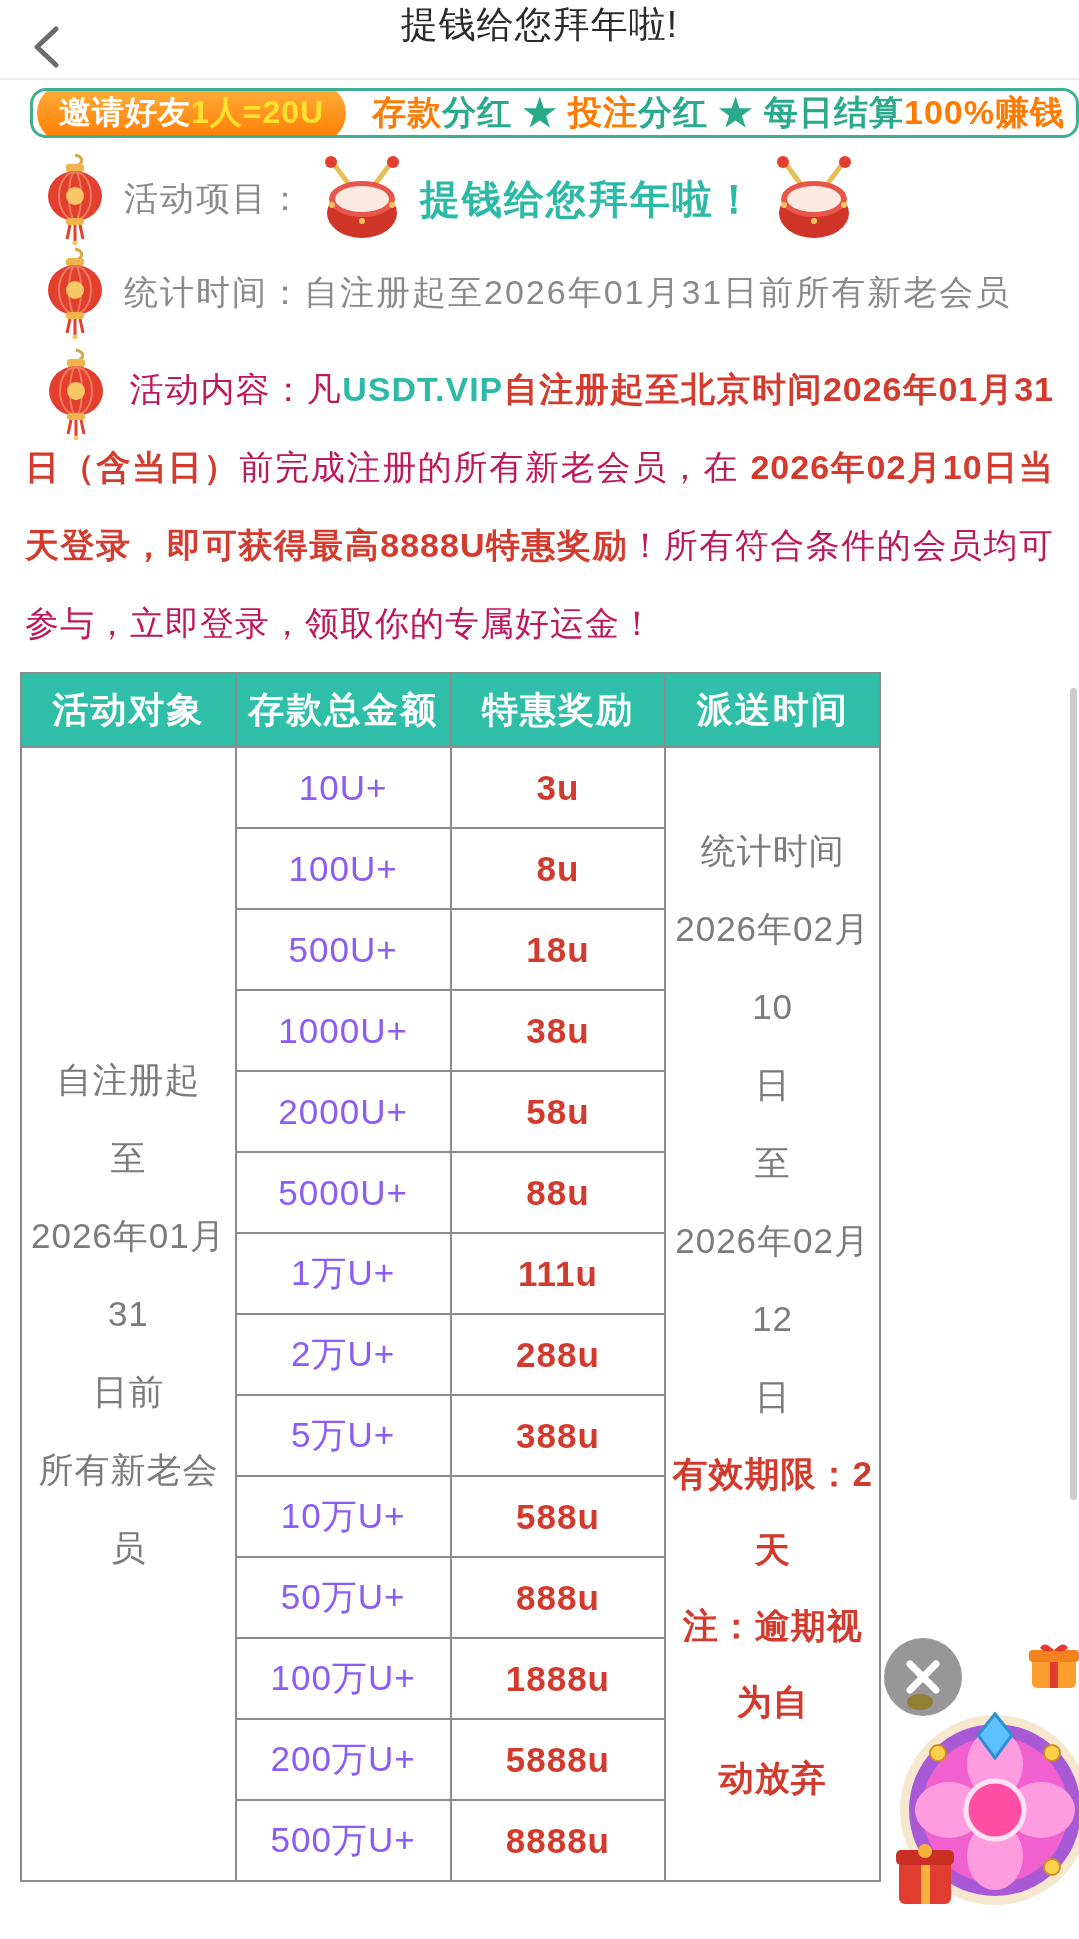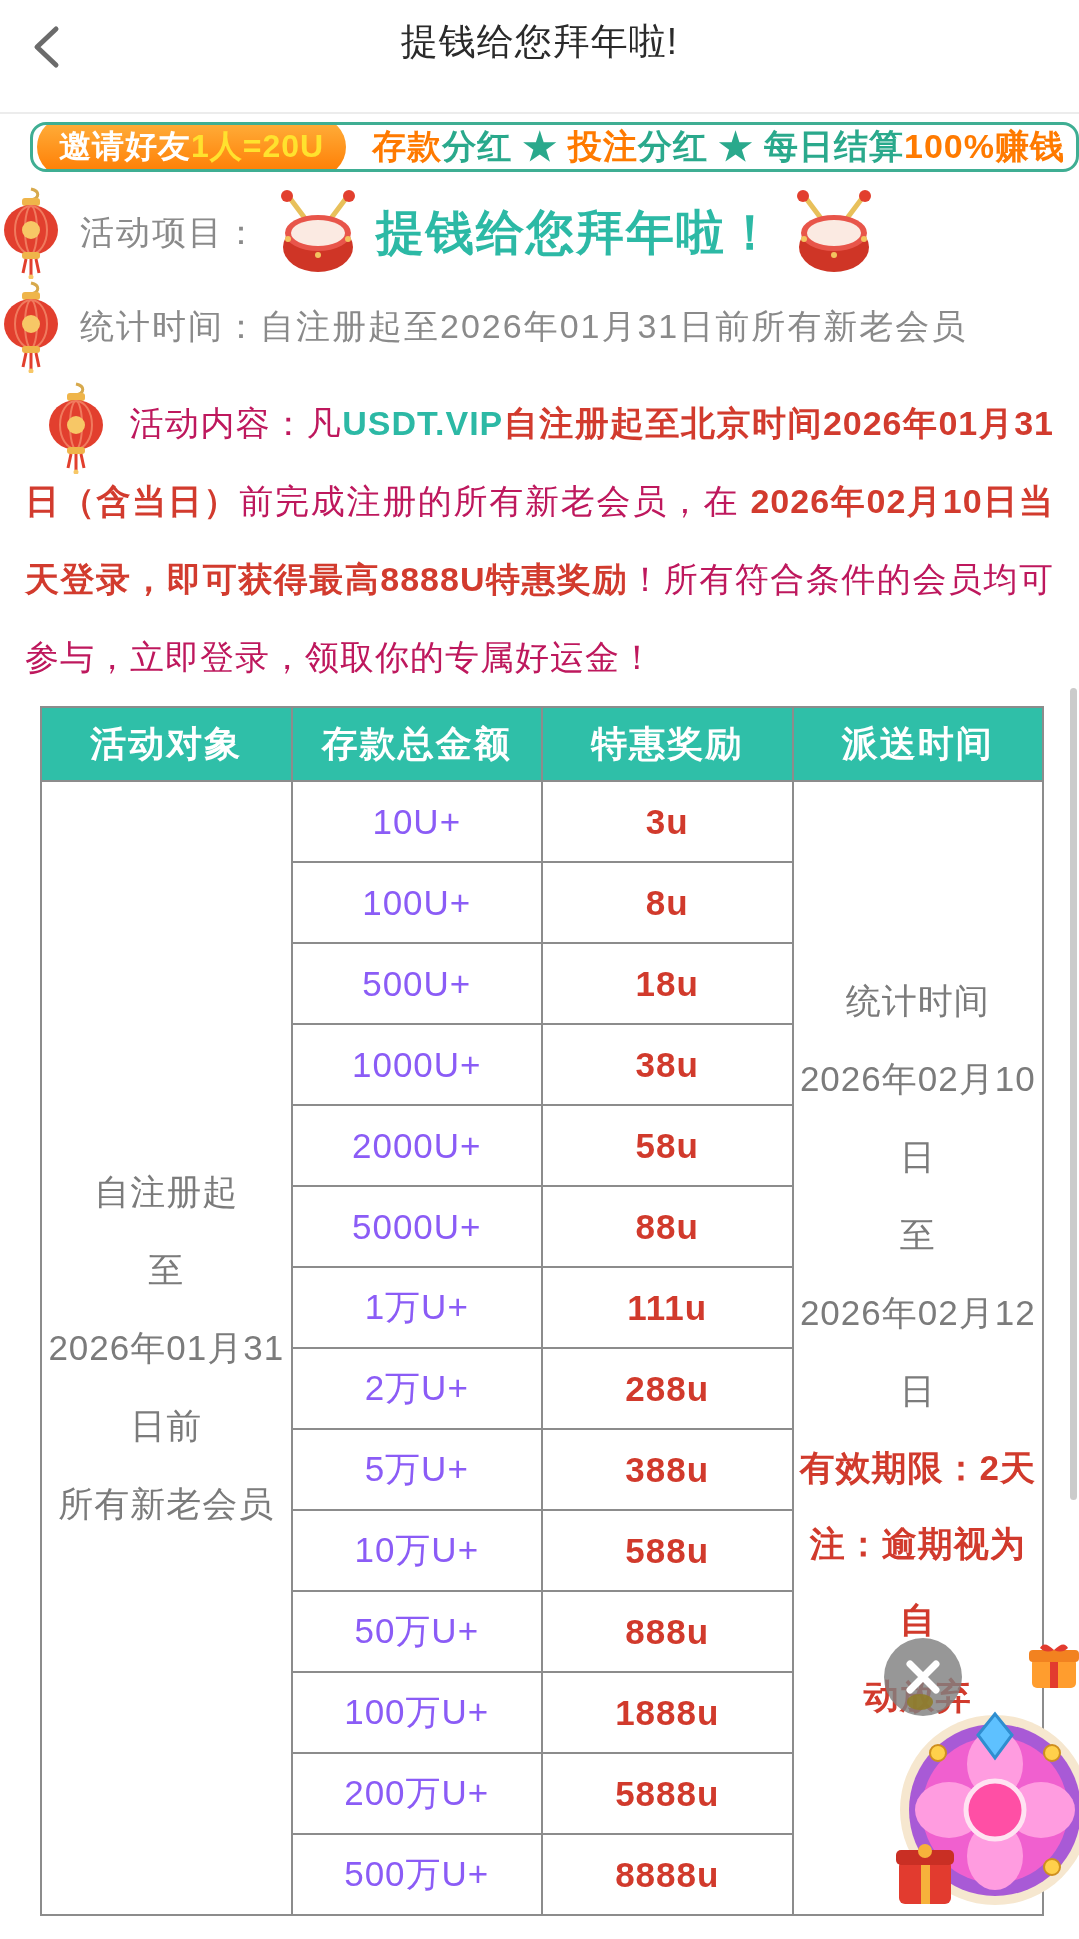--- a/index.html
+++ b/index.html
@@ -1,51 +1,51 @@
 <!DOCTYPE html>
 <html><head>
 <meta charset="utf-8">
 <style>
   html,body{margin:0;padding:0;background:#fff;}
   body{font-family:"Liberation Sans",sans-serif;}
   .page{position:relative;width:1079px;height:1939px;overflow:hidden;background:#fff;}
 
   
-  .appbar{height:114px;box-sizing:border-box;padding-bottom:29px;display:flex;align-items:center;justify-content:center;position:relative;border-bottom:2px solid #ececec;background:#fff;}
+  .appbar{height:80px;box-sizing:border-box;padding-bottom:29px;display:flex;align-items:center;justify-content:center;position:relative;border-bottom:2px solid #ececec;background:#fff;}
   .back{position:absolute;left:30px;top:24px;width:34px;height:46px;display:flex;align-items:center;cursor:pointer;}
   .title{font-size:37px;color:#2b2b2b;letter-spacing:1px;}
 
   
   .banner{margin:8px 0 0 30px;width:1049px;height:50px;box-sizing:border-box;border:3px solid #3fae93;border-radius:16px;background:#fff;display:flex;align-items:center;gap:26px;padding-left:4px;overflow:hidden;white-space:nowrap;}
   .pill{height:60px;border-radius:999px;background:linear-gradient(180deg,#ffb23f,#ff7a00);display:flex;align-items:center;padding:0 22px;font-weight:700;font-size:32px;letter-spacing:1px;flex:0 0 auto;}
   .pill .pw{color:#ffffff;}
   .pill .py{color:#ffe22e;}
   .banner-text{font-size:34px;font-weight:700;letter-spacing:1px;}
 
   
-  .info-row{display:flex;align-items:center;}
+  .info-row{display:flex;align-items:center;padding-left:44px;}
   .row-item{margin-top:12px;height:98px;}
   .row-stat{margin-top:2px;height:86px;}
   .lantern{flex:0 0 auto;margin-right:18px;}
   .glabel{font-size:34px;color:#8a8a8a;letter-spacing:2px;}
   .drum{flex:0 0 auto;margin:0 12px;}
-  .teal-title{font-size:48px;font-weight:700;color:#2cb9a5;letter-spacing:2px;}
+  .teal-title{font-size:40px;font-weight:700;color:#2cb9a5;letter-spacing:2px;}
 
   
   .content-para{position:relative;margin:14px 25px 0 25px;font-size:34px;line-height:78px;letter-spacing:1px;text-align:justify;color:#8a8a8a;}
   .para-lantern{position:absolute;left:20px;top:-2px;}
   .indent{display:inline-block;width:104px;height:1px;}
   .seg-gy{color:#be185d;}
   .seg-tb{color:#2cb9a5;font-weight:700;}
   .seg-rb{color:#d23b2e;font-weight:700;}
   .seg-o{color:#ff7a00;}
   .seg-g2{color:#2aa98c;}
 
   
-  .promo-table{margin:10px 0 0 40px;width:1004px;border-collapse:collapse;table-layout:fixed;}
+  .promo-table{margin:10px 0 0 20px;width:861px;border-collapse:collapse;table-layout:fixed;}
   .promo-table th{background:#2fbfa8;color:#fff;font-size:36px;font-weight:700;height:70px;border:2px solid #8c8c8c;letter-spacing:2px;}
   .promo-table td{border:2px solid #8c8c8c;text-align:center;vertical-align:middle;font-size:35px;}
   td.amount{height:77px;color:#8b5cf6;letter-spacing:1px;}
   td.reward{color:#d13a2c;font-weight:700;letter-spacing:1px;}
   td.target{color:#7b7b7b;}
   .tline{line-height:78px;letter-spacing:1px;}
   td.delivery{color:#7b7b7b;}
   .dline{line-height:78px;letter-spacing:1px;}
   .nline{line-height:76px;color:#d13a2c;font-weight:700;letter-spacing:1px;}
 

